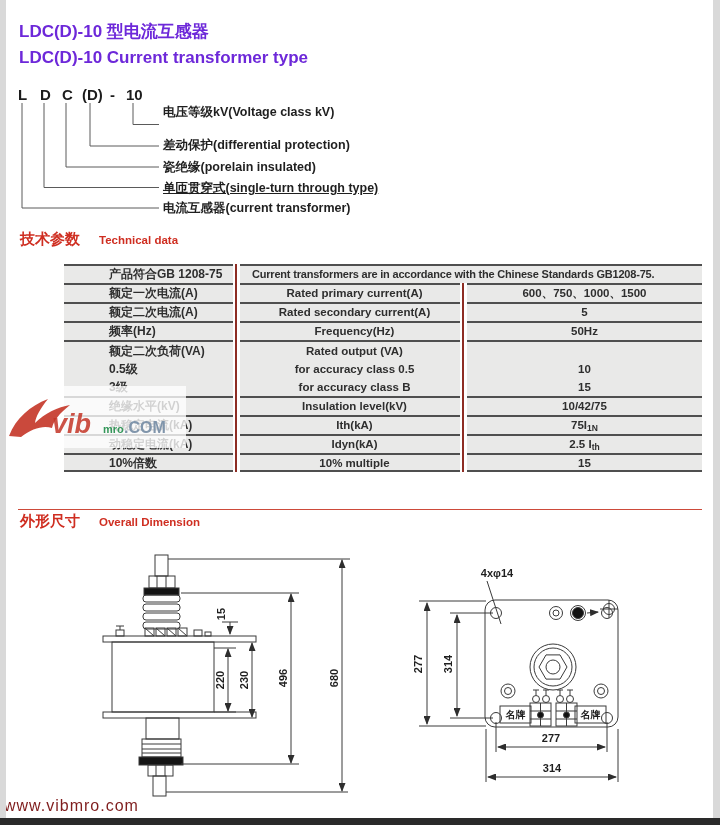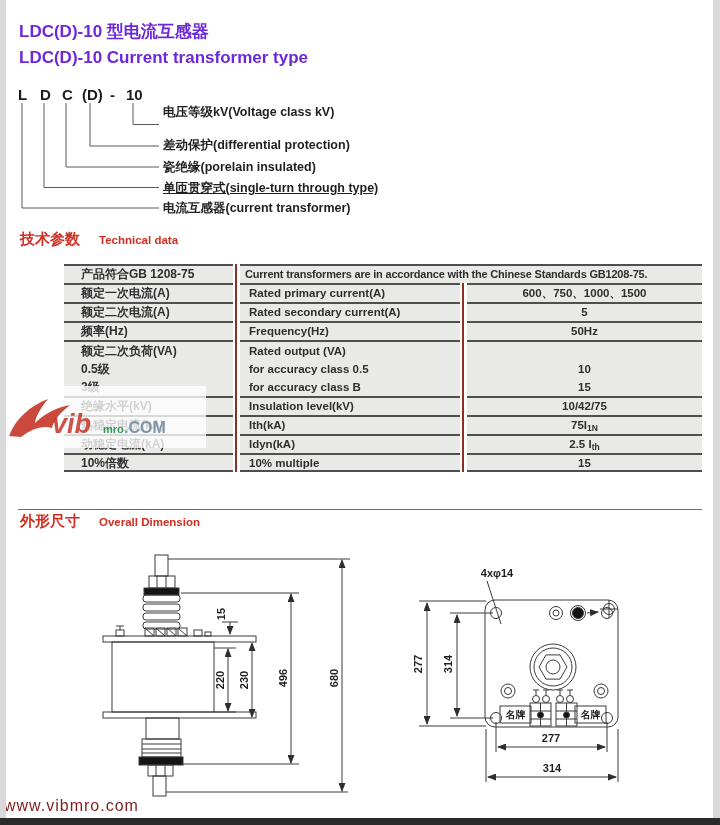--- a/index.html
+++ b/index.html
@@ -16,29 +16,29 @@
 
   
   .ttable{position:absolute;left:64px;top:264px;width:638px;z-index:2;display:grid;
           grid-template-columns:169px 7px 220px 7px 235px;
           grid-template-rows:19px 19px 19px 19px 56px 19px 19px 19px 19px;}
   .cell{box-sizing:border-box;background:#e9e9e8;border-top:2px solid #4f4f4f;
         font-weight:bold;color:#2e2e2e;line-height:17px;white-space:nowrap;overflow:visible;}
   .rb{border-bottom:2px solid #4f4f4f;}
   .gut{box-sizing:border-box;background:#ffffff;position:relative;}
   .gut::after{content:"";position:absolute;left:2px;top:0;bottom:0;width:2px;background:#8e2d24;}
-  .zh{padding-left:17px;font-size:12px;}
-  .en{padding-left:9px;font-size:11.5px;}
+  .zh{padding-left:45px;font-size:12px;}
+  .en{padding-left:9px;font-size:11.5px;text-align:center;}
   .val{text-align:center;font-size:11.5px;}
-  .c23{grid-column:3 / 6;font-size:11px;letter-spacing:-0.2px;padding-left:5px;}
+  .c23{grid-column:3 / 6;font-size:11px;letter-spacing:-0.2px;padding-left:12px;}
   .gl{height:18px;line-height:18px;}
   .sub{font-size:8.5px;vertical-align:-2px;}
 
   
-  .wm-logo{position:absolute;left:6px;top:386px;width:200px;height:62px;z-index:3;
+  .wm-logo{position:absolute;left:6px;top:386px;width:180px;height:62px;z-index:3;
            background:rgba(255,255,255,0.78);}
   
   .wm-bottom{position:absolute;left:4px;top:797px;z-index:4;font-size:16px;color:#7f1d1d;letter-spacing:1px;}
 
   
   .edge-l{position:absolute;left:0;top:0;width:6px;height:825px;background:#d9d9d9;z-index:5;}
   .edge-r{position:absolute;right:0;top:0;width:7px;height:825px;background:#d9d9d9;z-index:5;}
   .edge-b{position:absolute;left:0;top:818px;width:720px;height:7px;background:#2a2a2a;z-index:6;}
   svg text{font-family:"Liberation Sans","DejaVu Sans",sans-serif;}
 </style>

